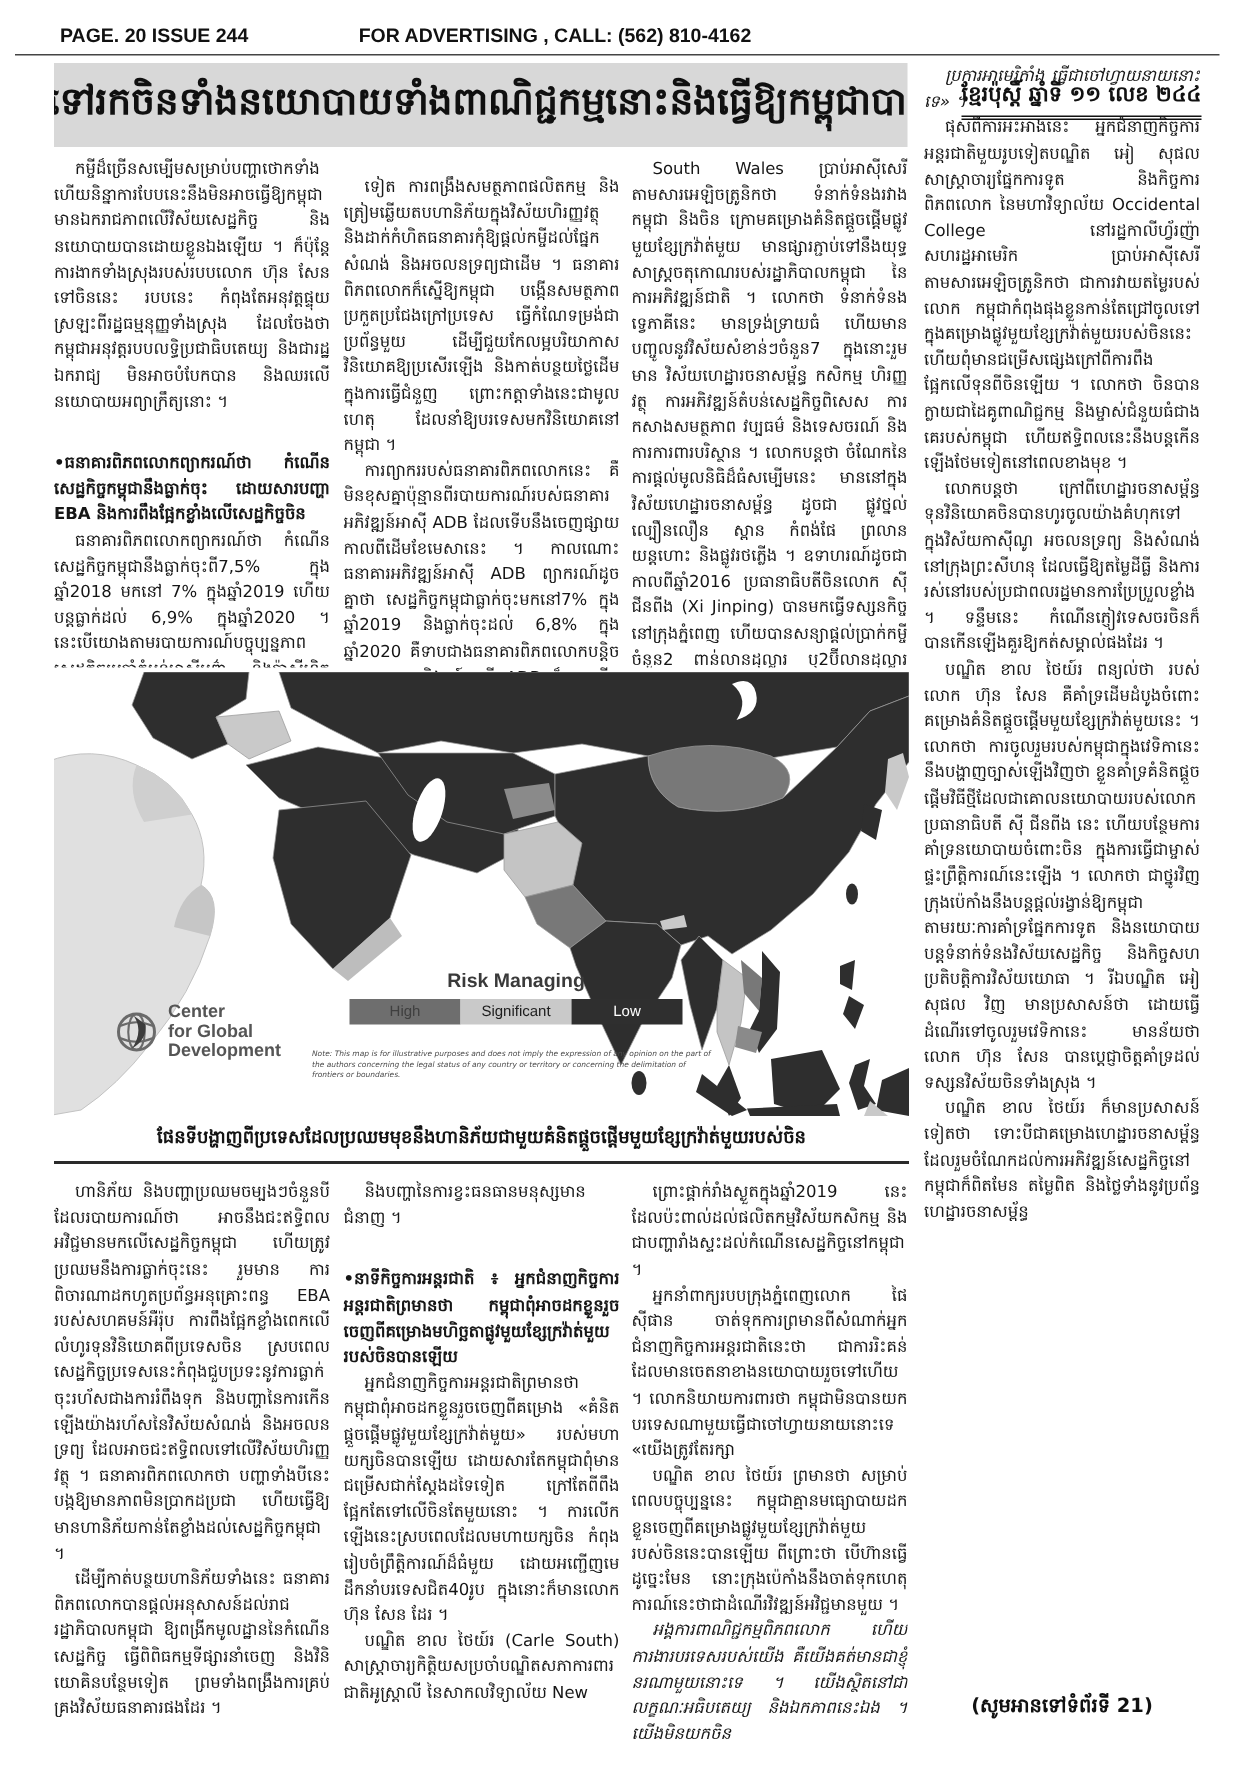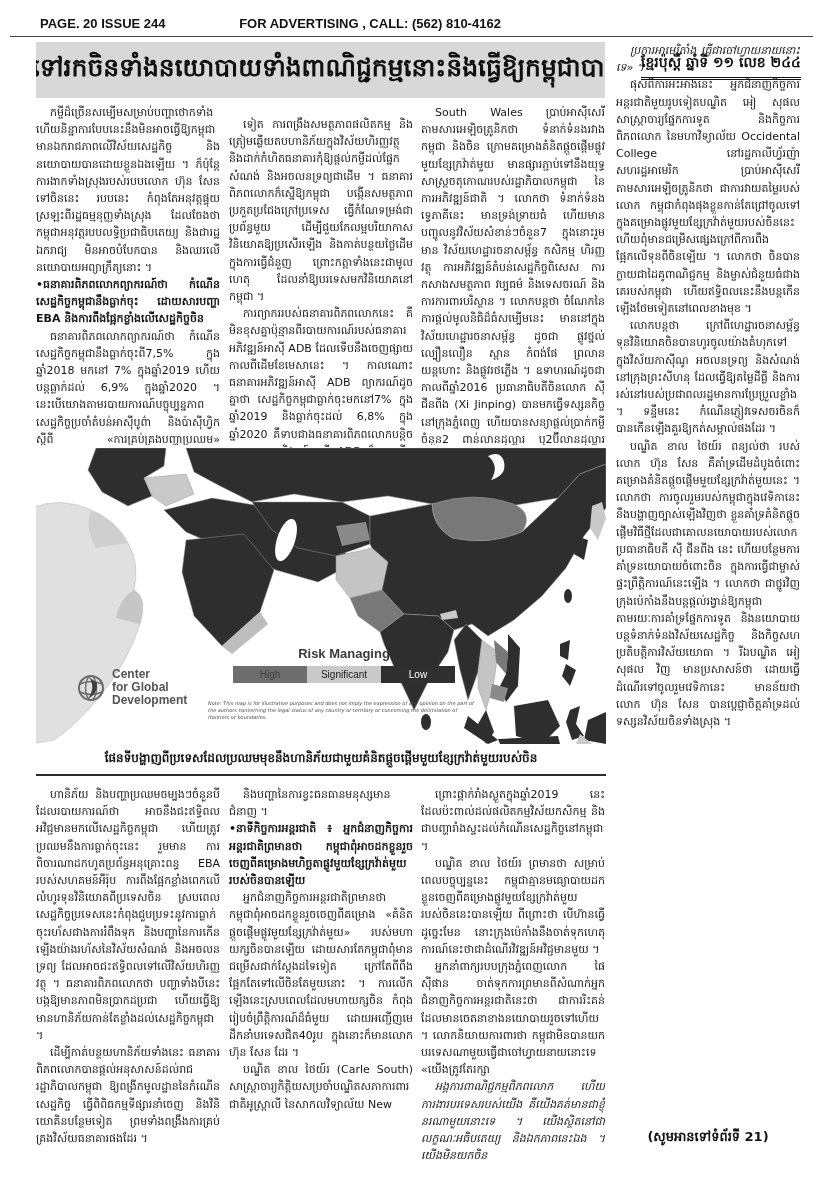--- a/index.html
+++ b/index.html
@@ -14,21 +14,21 @@
              border-bottom:3px double #111;padding-bottom:3px;margin-top:45px;}
   .hdr-rule{position:absolute;left:10px;right:10px;top:36px;height:1px;background:#444;}
   
   .title-bar{position:absolute;left:36px;top:42px;width:569px;height:56px;background:#d8d8d8;
              display:flex;align-items:center;justify-content:center;overflow:hidden;}
   .title-bar h1{margin:0;font-size:25px;font-weight:bold;color:#101010;white-space:nowrap;}
   
   .col{position:absolute;width:184px;text-align:justify;font-size:11px;line-height:17.2px;
        overflow:hidden;}
   .col p{margin:0;text-indent:14px;}
-  .col p.bold{font-weight:bold;text-indent:0;}
+  .col p.bold{font-weight:bold;text-indent:0;margin-top:24px;}
   .col p.italic{font-style:italic;}
   .c1t{left:36px;top:104px;height:341px;}
   .c2t{left:229px;top:116px;height:341px;}
   .c3t{left:421px;top:104px;height:341px;}
   .c4 {left:616px;top:42px;height:1082px;}
   .c1b{left:36px;top:786px;height:396px;}
   .c2b{left:229px;top:786px;height:396px;}
   .c3b{left:421px;top:786px;height:396px;}
   .continuation{position:absolute;left:616px;top:1128px;width:184px;text-align:center;
                 font-weight:bold;font-size:13px;color:#111;}
@@ -76,20 +76,21 @@
   </div>
   <div class="col c3t">
     <p>South Wales ប្រាប់អាស៊ីសេរីតាមសារអេឡិចត្រូនិកថា ទំនាក់ទំនងរវាងកម្ពុជា និងចិន ក្រោមគម្រោងគំនិតផ្តួចផ្តើមផ្លូវមួយខ្សែក្រវ៉ាត់មួយ មានផ្សារភ្ជាប់ទៅនឹងយុទ្ធសាស្ត្រចតុកោណរបស់រដ្ឋាភិបាលកម្ពុជា នៃការអភិវឌ្ឍន៍ជាតិ ។ លោកថា ទំនាក់ទំនងទ្វេភាគីនេះ មានទ្រង់ទ្រាយធំ ហើយមានបញ្ចូលនូវវិស័យសំខាន់ៗចំនួន7 ក្នុងនោះរួមមាន វិស័យហេដ្ឋារចនាសម្ព័ន្ធ កសិកម្ម ហិរញ្ញវត្ថុ ការអភិវឌ្ឍន៍តំបន់សេដ្ឋកិច្ចពិសេស ការកសាងសមត្ថភាព វប្បធម៌ និងទេសចរណ៍ និងការការពារបរិស្ថាន ។ លោកបន្តថា ចំណែកនៃការផ្តល់មូលនិធិដ៏ធំសម្បើមនេះ មាននៅក្នុងវិស័យហេដ្ឋារចនាសម្ព័ន្ធ ដូចជា ផ្លូវថ្នល់ល្បឿនលឿន ស្ពាន កំពង់ផែ ព្រលានយន្តហោះ និងផ្លូវរថភ្លើង ។ ឧទាហរណ៍ដូចជាកាលពីឆ្នាំ2016 ប្រធានាធិបតីចិនលោក ស៊ី ជីនពីង (Xi Jinping) បានមកធ្វើទស្សនកិច្ចនៅក្រុងភ្នំពេញ ហើយបានសន្យាផ្តល់ប្រាក់កម្ចីចំនួន2 ពាន់លានដុល្លារ ឬ2ប៊ីលានដុល្លារអាមេរិក ក្រោមគម្រោងគំនិតផ្តួចផ្តើមផ្លូវមួយខ្សែក្រវ៉ាត់មួយនេះ ដើម្បីធ្វើឱ្យប្រសើរឡើងដល់ប្រព័ន្ធផ្លូវថ្នល់</p>
   </div>
 
   <div class="col c4">
     <p class="italic">ប្រការអាមេរិកាំង ធ្វើជាចៅហ្វាយនាយនោះទេ» ។</p>
     <p>ផុសពីការអះអាងនេះ អ្នកជំនាញកិច្ចការអន្តរជាតិមួយរូបទៀតបណ្ឌិត អៀ សុផល សាស្ត្រាចារ្យផ្នែកការទូត និងកិច្ចការពិភពលោក នៃមហាវិទ្យាល័យ Occidental College នៅរដ្ឋកាលីហ្វ័រញ៉ា សហរដ្ឋអាមេរិក ប្រាប់អាស៊ីសេរីតាមសារអេឡិចត្រូនិកថា ជាការវាយតម្លៃរបស់លោក កម្ពុជាកំពុងផុងខ្លួនកាន់តែជ្រៅចូលទៅក្នុងគម្រោងផ្លូវមួយខ្សែក្រវ៉ាត់មួយរបស់ចិននេះ ហើយពុំមានជម្រើសផ្សេងក្រៅពីការពឹងផ្អែកលើទុនពីចិនឡើយ ។ លោកថា ចិនបានក្លាយជាដៃគូពាណិជ្ជកម្ម និងម្ចាស់ជំនួយធំជាងគេរបស់កម្ពុជា ហើយឥទ្ធិពលនេះនឹងបន្តកើនឡើងថែមទៀតនៅពេលខាងមុខ ។</p>
     <p>លោកបន្តថា ក្រៅពីហេដ្ឋារចនាសម្ព័ន្ធ ទុនវិនិយោគចិនបានហូរចូលយ៉ាងគំហុកទៅក្នុងវិស័យកាស៊ីណូ អចលនទ្រព្យ និងសំណង់នៅក្រុងព្រះសីហនុ ដែលធ្វើឱ្យតម្លៃដីធ្លី និងការរស់នៅរបស់ប្រជាពលរដ្ឋមានការប្រែប្រួលខ្លាំង ។ ទន្ទឹមនេះ កំណើនភ្ញៀវទេសចរចិនក៏បានកើនឡើងគួរឱ្យកត់សម្គាល់ផងដែរ ។</p>
     <p>បណ្ឌិត ខាល ថៃយ៍រ ពន្យល់ថា របស់លោក ហ៊ុន សែន គឺគាំទ្រដើមដំបូងចំពោះគម្រោងគំនិតផ្តួចផ្តើមមួយខ្សែក្រវ៉ាត់មួយនេះ ។ លោកថា ការចូលរួមរបស់កម្ពុជាក្នុងវេទិកានេះ នឹងបង្ហាញច្បាស់ឡើងវិញថា ខ្លួនគាំទ្រគំនិតផ្តួចផ្តើមវិធីថ្មីដែលជាគោលនយោបាយរបស់លោកប្រធានាធិបតី ស៊ី ជីនពីង នេះ ហើយបន្ថែមការគាំទ្រនយោបាយចំពោះចិន ក្នុងការធ្វើជាម្ចាស់ផ្ទះព្រឹត្តិការណ៍នេះឡើង ។ លោកថា ជាថ្នូរវិញ ក្រុងប៉េកាំងនឹងបន្តផ្តល់រង្វាន់ឱ្យកម្ពុជា តាមរយៈការគាំទ្រផ្នែកការទូត និងនយោបាយ បន្តទំនាក់ទំនងវិស័យសេដ្ឋកិច្ច និងកិច្ចសហប្រតិបត្តិការវិស័យយោធា ។ រីឯបណ្ឌិត អៀ សុផល វិញ មានប្រសាសន៍ថា ដោយធ្វើដំណើរទៅចូលរួមវេទិកានេះ មានន័យថា លោក ហ៊ុន សែន បានប្តេជ្ញាចិត្តគាំទ្រដល់ទស្សនវិស័យចិនទាំងស្រុង ។</p>
+    <p>បណ្ឌិត ខាល ថៃយ៍រ ក៏មានប្រសាសន៍ទៀតថា ទោះបីជាគម្រោងហេដ្ឋារចនាសម្ព័ន្ធ ដែលរួមចំណែកដល់ការអភិវឌ្ឍន៍សេដ្ឋកិច្ចនៅកម្ពុជាក៏ពិតមែន តម្លៃពិត និងថ្លៃទាំងនូវប្រព័ន្ធហេដ្ឋារចនាសម្ព័ន្ធ</p>
   </div>
   <div class="continuation">(សូមអានទៅទំព័រទី 21)</div>
 
   <div class="map-wrap">
     <svg viewBox="0 0 570 296" width="570" height="296" xmlns="http://www.w3.org/2000/svg">
       <rect width="570" height="296" fill="#ffffff"></rect>
 
       <path fill="#e0e0e0" stroke="#bdbdbd" stroke-width="0.6" d="M-5,60 Q25,48 55,62 Q80,72 92,95 Q104,116 98,142 Q112,150 104,176 Q92,214 64,248 Q42,276 18,292 L-5,296 Z"></path>
       <path fill="#cfcfcf" d="M55,62 Q80,72 92,95 L60,100 Q48,80 55,62 Z"></path>
       <path fill="#c6c6c6" d="M98,142 Q112,150 104,176 L80,170 Q84,150 98,142 Z"></path>
@@ -181,18 +182,18 @@
     <p>ដើម្បីកាត់បន្ថយហានិភ័យទាំងនេះ ធនាគារពិភពលោកបានផ្តល់អនុសាសន៍ដល់រាជរដ្ឋាភិបាលកម្ពុជា ឱ្យពង្រីកមូលដ្ឋាននៃកំណើនសេដ្ឋកិច្ច ធ្វើពិពិធកម្មទីផ្សារនាំចេញ និងវិនិយោគិនបន្ថែមទៀត ព្រមទាំងពង្រឹងការគ្រប់គ្រងវិស័យធនាគារផងដែរ ។</p>
   </div>
   <div class="col c2b">
     <p>និងបញ្ហានៃការខ្វះធនធានមនុស្សមានជំនាញ ។</p>
     <p class="bold">•នាទីកិច្ចការអន្តរជាតិ ៖ អ្នកជំនាញកិច្ចការអន្តរជាតិព្រមានថា កម្ពុជាពុំអាចដកខ្លួនរួចចេញពីគម្រោងមហិច្ឆតាផ្លូវមួយខ្សែក្រវ៉ាត់មួយរបស់ចិនបានឡើយ</p>
     <p>អ្នកជំនាញកិច្ចការអន្តរជាតិព្រមានថា កម្ពុជាពុំអាចដកខ្លួនរួចចេញពីគម្រោង «គំនិតផ្តួចផ្តើមផ្លូវមួយខ្សែក្រវ៉ាត់មួយ» របស់មហាយក្សចិនបានឡើយ ដោយសារតែកម្ពុជាពុំមានជម្រើសជាក់ស្តែងដទៃទៀត ក្រៅតែពីពឹងផ្អែកតែទៅលើចិនតែមួយនោះ ។ ការលើកឡើងនេះស្របពេលដែលមហាយក្សចិន កំពុងរៀបចំព្រឹត្តិការណ៍ដ៏ធំមួយ ដោយអញ្ជើញមេដឹកនាំបរទេសជិត40រូប ក្នុងនោះក៏មានលោក ហ៊ុន សែន ដែរ ។</p>
     <p>បណ្ឌិត ខាល ថៃយ៍រ (Carle South) សាស្ត្រាចារ្យកិត្តិយសប្រចាំបណ្ឌិតសភាការពារជាតិអូស្ត្រាលី នៃសាកលវិទ្យាល័យ New</p>
   </div>
   <div class="col c3b">
     <p>ព្រោះផ្គាក់រាំងស្ងួតក្នុងឆ្នាំ2019 នេះដែលប៉ះពាល់ដល់ផលិតកម្មវិស័យកសិកម្ម និងជាបញ្ហារាំងស្ទះដល់កំណើនសេដ្ឋកិច្ចនៅកម្ពុជា ។</p>
+    <p>អ្នកនាំពាក្យរបបក្រុងភ្នំពេញលោក ផៃ ស៊ីផាន ចាត់ទុកការព្រមានពីសំណាក់អ្នកជំនាញកិច្ចការអន្តរជាតិនេះថា ជាការរិះគន់ដែលមានចេតនាខាងនយោបាយរួចទៅហើយ ។ លោកនិយាយការពារថា កម្ពុជាមិនបានយកបរទេសណាមួយធ្វើជាចៅហ្វាយនាយនោះទេ «យើងត្រូវតែរក្សា</p>
     <p>បណ្ឌិត ខាល ថៃយ៍រ ព្រមានថា សម្រាប់ពេលបច្ចុប្បន្ននេះ កម្ពុជាគ្មានមធ្យោបាយដកខ្លួនចេញពីគម្រោងផ្លូវមួយខ្សែក្រវ៉ាត់មួយរបស់ចិននេះបានឡើយ ពីព្រោះថា បើហ៊ានធ្វើដូច្នេះមែន នោះក្រុងប៉េកាំងនឹងចាត់ទុកហេតុការណ៍នេះថាជាដំណើរវិវឌ្ឍន៍អវិជ្ជមានមួយ ។</p>
-    <p>អ្នកនាំពាក្យរបបក្រុងភ្នំពេញលោក ផៃ ស៊ីផាន ចាត់ទុកការព្រមានពីសំណាក់អ្នកជំនាញកិច្ចការអន្តរជាតិនេះថា ជាការរិះគន់ដែលមានចេតនាខាងនយោបាយរួចទៅហើយ ។ លោកនិយាយការពារថា កម្ពុជាមិនបានយកបរទេសណាមួយធ្វើជាចៅហ្វាយនាយនោះទេ «យើងត្រូវតែរក្សា</p>
     <p class="italic">អង្គការពាណិជ្ជកម្មពិភពលោក ហើយការងារបរទេសរបស់យើង គឺយើងគត់មានជាខ្ញុំនរណាមួយនោះទេ ។ យើងស្ថិតនៅជាលក្ខណៈអធិបតេយ្យ និងឯកភាពនេះឯង ។ យើងមិនយកចិន</p>
   </div>
 
 </div>
 
 </body></html>

